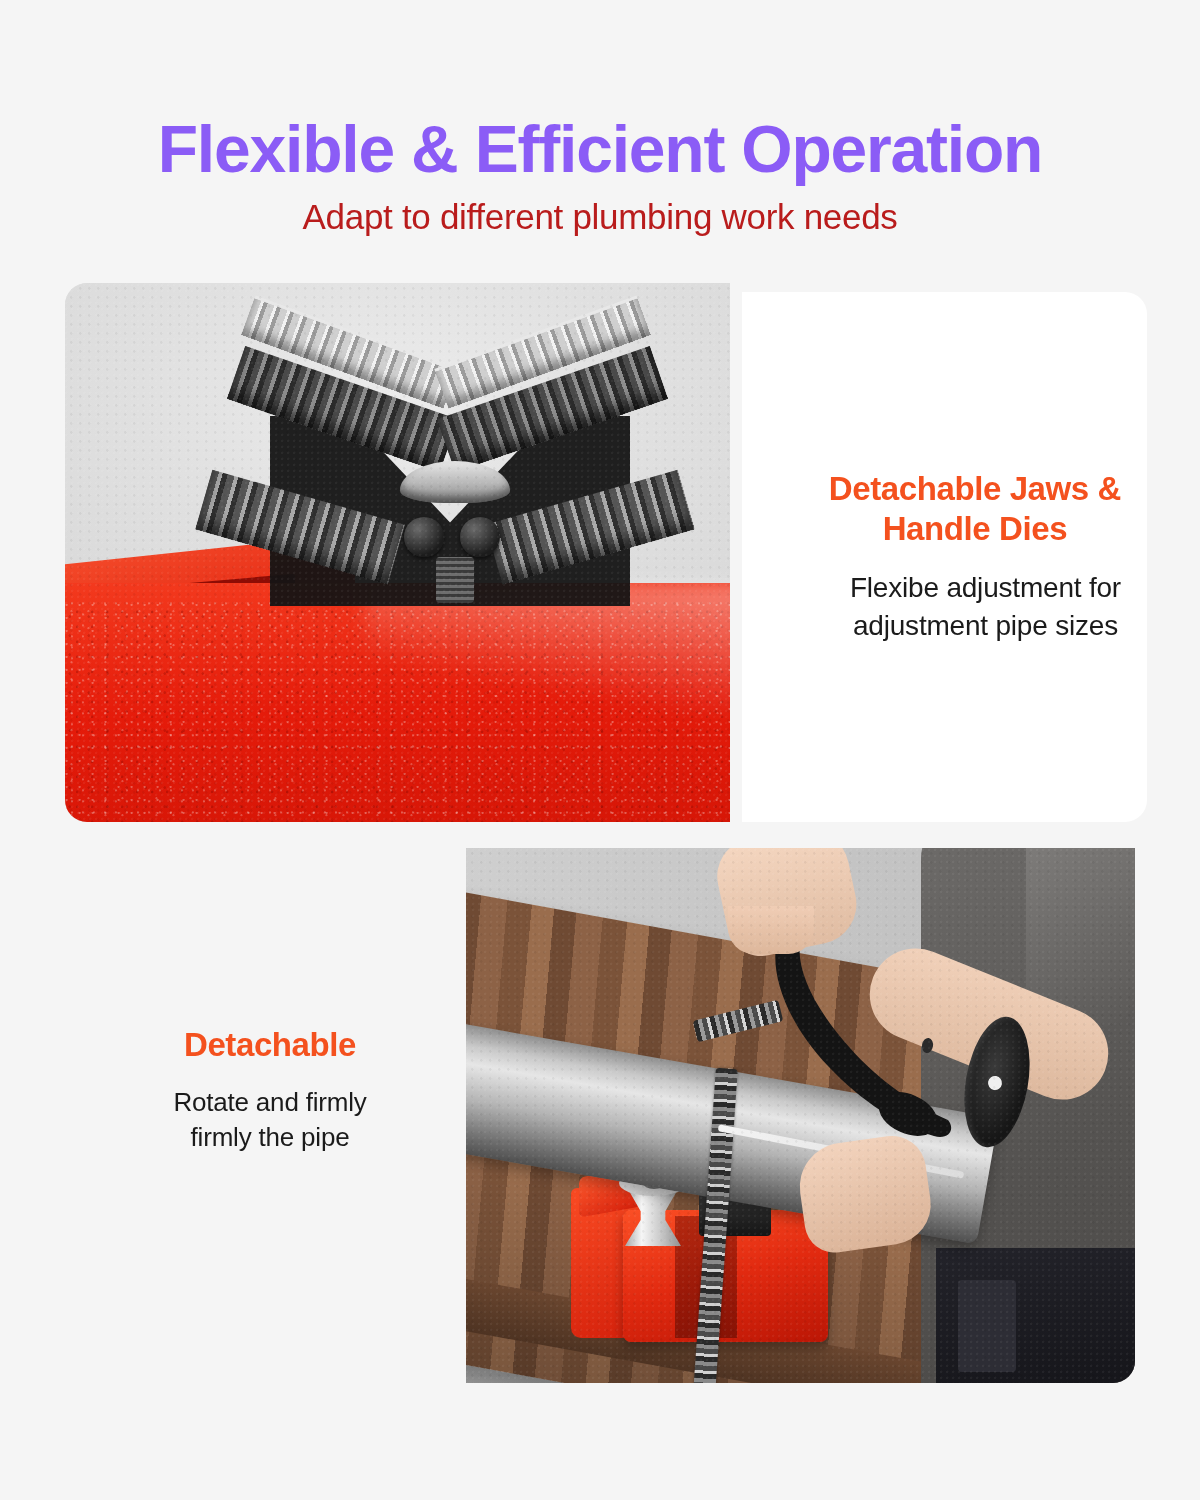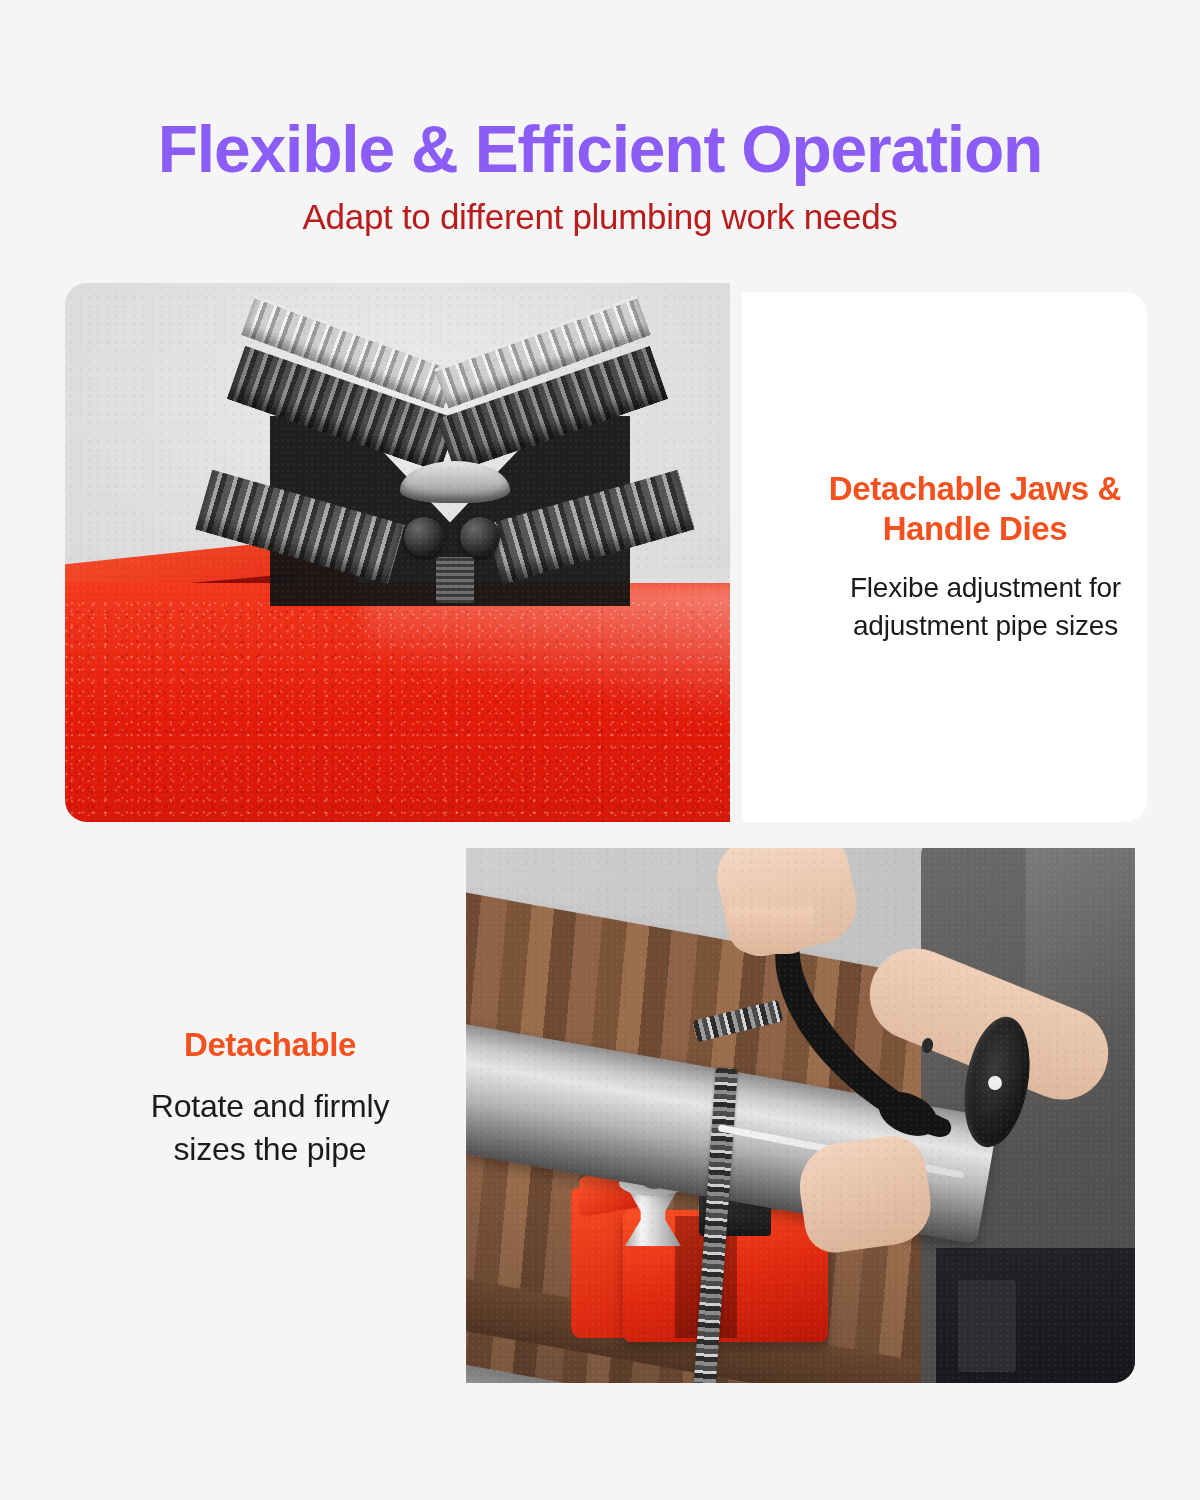--- a/index.html
+++ b/index.html
@@ -159,21 +159,21 @@
     font-size:28px; font-weight:400; color:#1b1b1b;
     line-height:1.35; letter-spacing:-0.2px;
   }
 
   
   .textblock2 {
     position:absolute; left:80px; top:1025px; width:380px;
     text-align:center;
   }
   .textblock2 .feat-title { font-size:33px; }
-  .textblock2 .feat-desc { font-size:32px; margin-top:20px; }
+  .textblock2 .feat-desc { font-size:26px; margin-top:20px; }
 
   
   .photo2 {
     position:absolute; left:466px; top:848px; width:669px; height:535px;
     overflow:hidden;
     border-radius:0 0 22px 0;
     background:#c9c9c9;
   }
   .p2-wall {
     position:absolute; inset:0;
@@ -431,21 +431,21 @@
       <div>adjustment pipe sizes</div>
     </div>
   </div>
 
   <div class="textblock2">
     <div class="feat-title">
       <div>Detachable</div>
     </div>
     <div class="feat-desc">
       <div>Rotate and firmly</div>
-      <div>sizes the pipe</div>
+      <div>firmly the pipe</div>
     </div>
   </div>
 
   <div class="photo2">
     <div class="p2-wall"></div>
 
     <div class="bench-top"></div>
     <div class="bench-shadowface"></div>
     <div class="bench-edge"></div>
 

